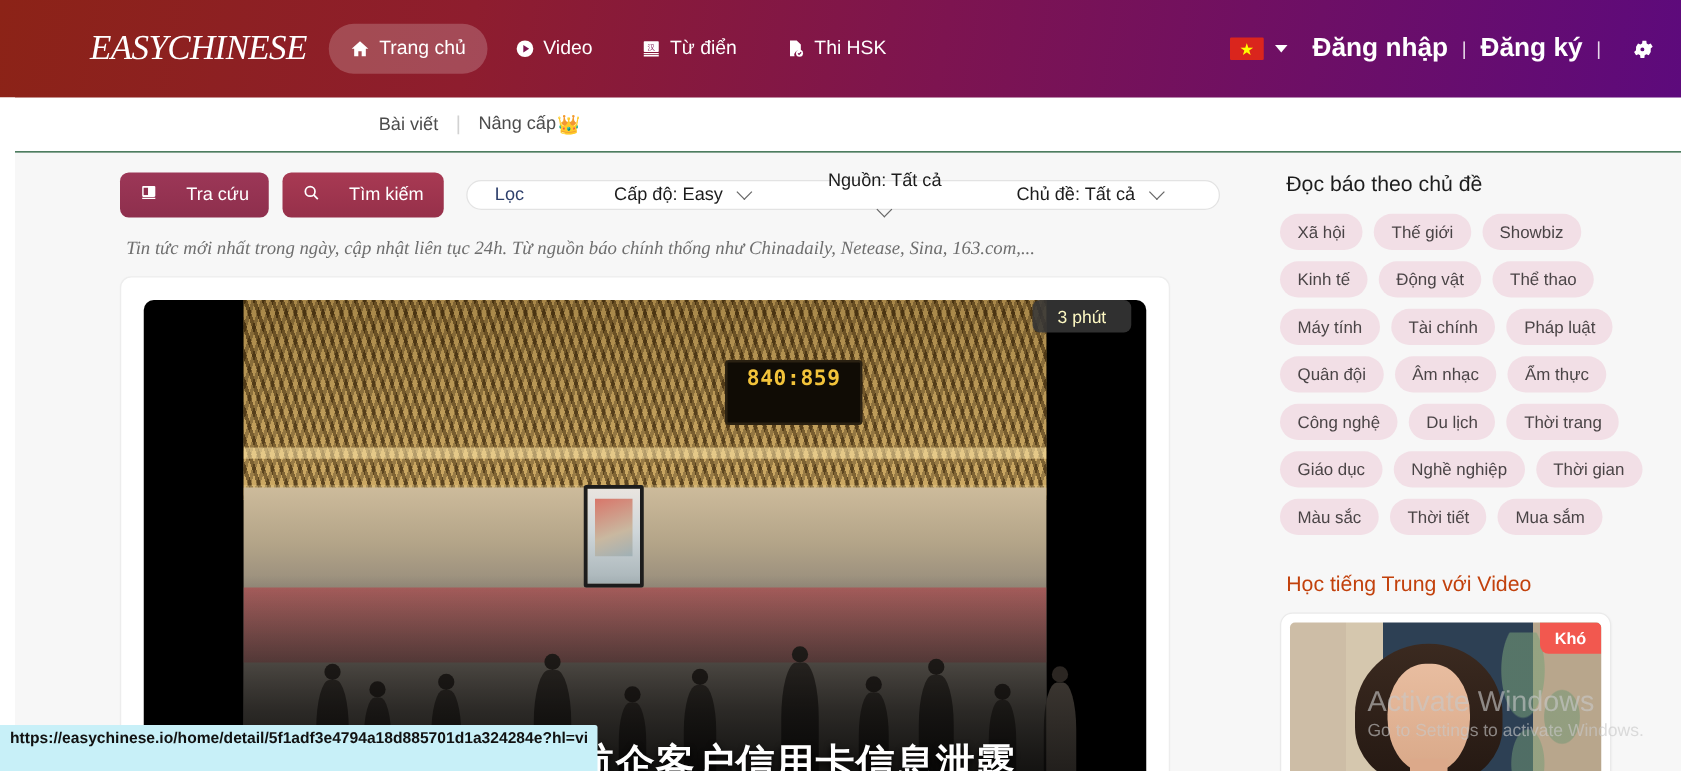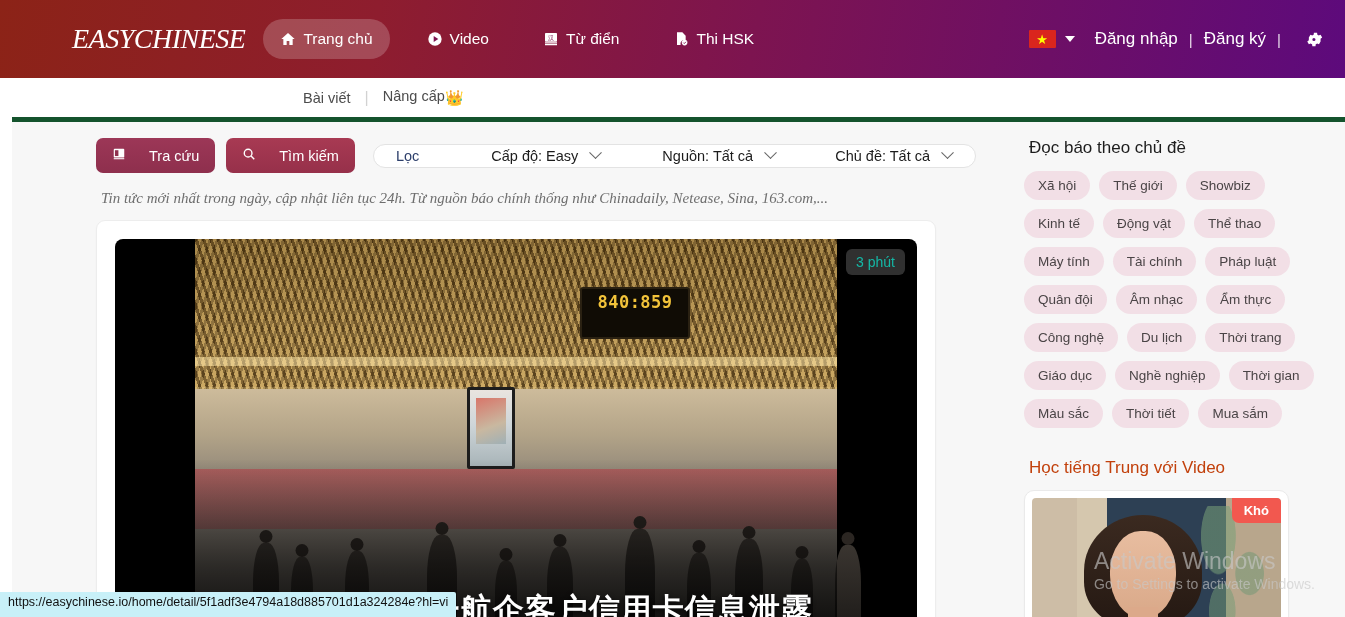--- a/index.html
+++ b/index.html
@@ -23,21 +23,21 @@
   .logo {
     font-family: "Liberation Serif", serif;
     font-style: italic;
     font-size: 28px;
     color: #fff;
     letter-spacing: -0.5px;
     white-space: nowrap;
     font-weight: 400;
   }
   .logo .bold { font-weight: 400; }
-  .nav { display: flex; align-items: center; margin-left: 18px; gap: 20px; }
+  .nav { display: flex; align-items: center; margin-left: 18px; gap: 5px; }
   .nav-item {
     display: flex; align-items: center; gap: 7px;
     color: #fff; font-size: 15.5px;
     padding: 11px 17px;
     border-radius: 22px;
     white-space: nowrap;
     cursor: pointer;
   }
   .nav-item.active { background: rgba(255,255,255,0.20); }
   .nav-item .ic { display: inline-flex; align-items: center; }
@@ -47,30 +47,30 @@
     width: 27px; height: 18px; background: #da251d;
     display: inline-flex; align-items: center; justify-content: center;
     color: #ffff00; font-size: 13px; line-height: 1; margin-right: 9px;
     border-radius: 1px;
   }
   .caret-d {
     width: 0; height: 0;
     border-left: 5.5px solid transparent; border-right: 5.5px solid transparent;
     border-top: 6.5px solid #fff; margin-right: 20px; cursor: pointer;
   }
-  .hdr-link { color: #fff; font-weight: normal; font-size: 17px; cursor: pointer; white-space: nowrap; }
+  .hdr-link { color: #fff; font-weight: bold; font-size: 21px; cursor: pointer; white-space: nowrap; }
   .hdr-sep { color: rgba(255,255,255,.85); margin: 0 11px; font-size: 15px; }
   .gear { margin-left: 14px; cursor: pointer; display: inline-flex; }
 
   
   .subnav {
     height: 44px; background: #fff;
     display: flex; align-items: center;
     padding-left: 303px; gap: 0;
-    border-bottom: 5px solid #14532d;
+    border-bottom: 1px solid #14532d;
   }
   .subnav-item { color: #4c4c4c; font-size: 14.5px; cursor: pointer; white-space: nowrap; }
   .subnav-sep { color: #d2d2d2; margin: 0 14px; }
   .crown { font-size: 15px; margin-left: 1px; vertical-align: -2px; }
 
   
   .page { display: flex; padding: 16px 0 0 0; }
   .main-col { width: 880px; margin-left: 96px; }
   .side-col { width: 300px; margin-left: 48px; }
 
@@ -89,21 +89,21 @@
     border: 1px solid #e3e3e3; border-radius: 21px;
     display: flex; align-items: center;
     padding: 0 22px; margin-left: 7px;
   }
   .filter-label { color: #2d3f6b; font-size: 14.5px; }
   .filter-sel {
     display: flex; align-items: center; gap: 13px;
     color: #1c1c1c; font-size: 14.5px; cursor: pointer; white-space: nowrap;
   }
   .fs1 { margin-left: 72px; }
-  .fs2 { margin-left: 62px; }
+  .fs2 { margin-left: 62px; flex-direction: column; }
   .fs3 { margin-left: 60px; }
   .chev {
     width: 9px; height: 9px;
     border-right: 1.6px solid #666; border-bottom: 1.6px solid #666;
     transform: rotate(45deg) translate(-2px,-2px);
   }
 
   .subtitle {
     font-family: "Liberation Serif", serif;
     font-style: italic; font-size: 15px; color: #6e6e6e;
@@ -168,23 +168,23 @@
   }
   .ppl i:after {
     content:""; position:absolute; left:50%; transform:translateX(-50%); top:-13px;
     width:13px; height:13px; border-radius:50%; background:#2b2622;
   }
   .vignette {
     position:absolute; inset:0;
     background: linear-gradient(180deg, rgba(0,0,0,0) 55%, rgba(0,0,0,.55) 82%, rgba(0,0,0,.82) 100%);
   }
   .badge-time {
-    position: absolute; top: 10px; right: 12px;
-    background: rgba(55,55,55,.88); color: #14b8a6;
-    font-size: 14px; padding: 5px 10px; border-radius: 6px;
+    position: absolute; top: 0; right: 12px;
+    background: rgba(55,55,55,.88); color: #fef9c3;
+    font-size: 14px; padding: 5px 20px; border-radius: 6px;
   }
   .title-block { position: absolute; left: 16px; right: 16px; bottom: 10px; }
   .pinyin-row {
     display: flex; align-items: flex-end; gap: 0;
     color: #fff; font-size: 13.5px; font-weight: bold;
     text-shadow: 0 1px 3px rgba(0,0,0,.9);
     margin-bottom: 1px;
   }
   .pinyin-row span { display:inline-block; }
   .cn-title {
@@ -249,22 +249,23 @@
     pointer-events: none; z-index: 50;
     font-family: "Liberation Sans", sans-serif;
   }
   .wm1 { font-size: 23px; line-height: 1.15; }
   .wm2 { font-size: 14px; line-height: 1.3; }
 
   
   .statusbar {
     position: absolute; left: 0; bottom: 0; z-index: 80;
     background: #c8f0f8; color: #111; font-size: 12.5px;
-    padding: 3px 8px 8px 8px; white-space: nowrap;
+    padding: 3px 8px 20px 8px; white-space: nowrap;
     border-top-right-radius: 2px;
+    font-weight: bold;
   }
   .left-edge {
     position:absolute; left:0; top:78px; bottom:0; width:12px;
     background:#fff; z-index: 5;
   }
 </style>
 </head>
 <body>
 
 <div class="header">

